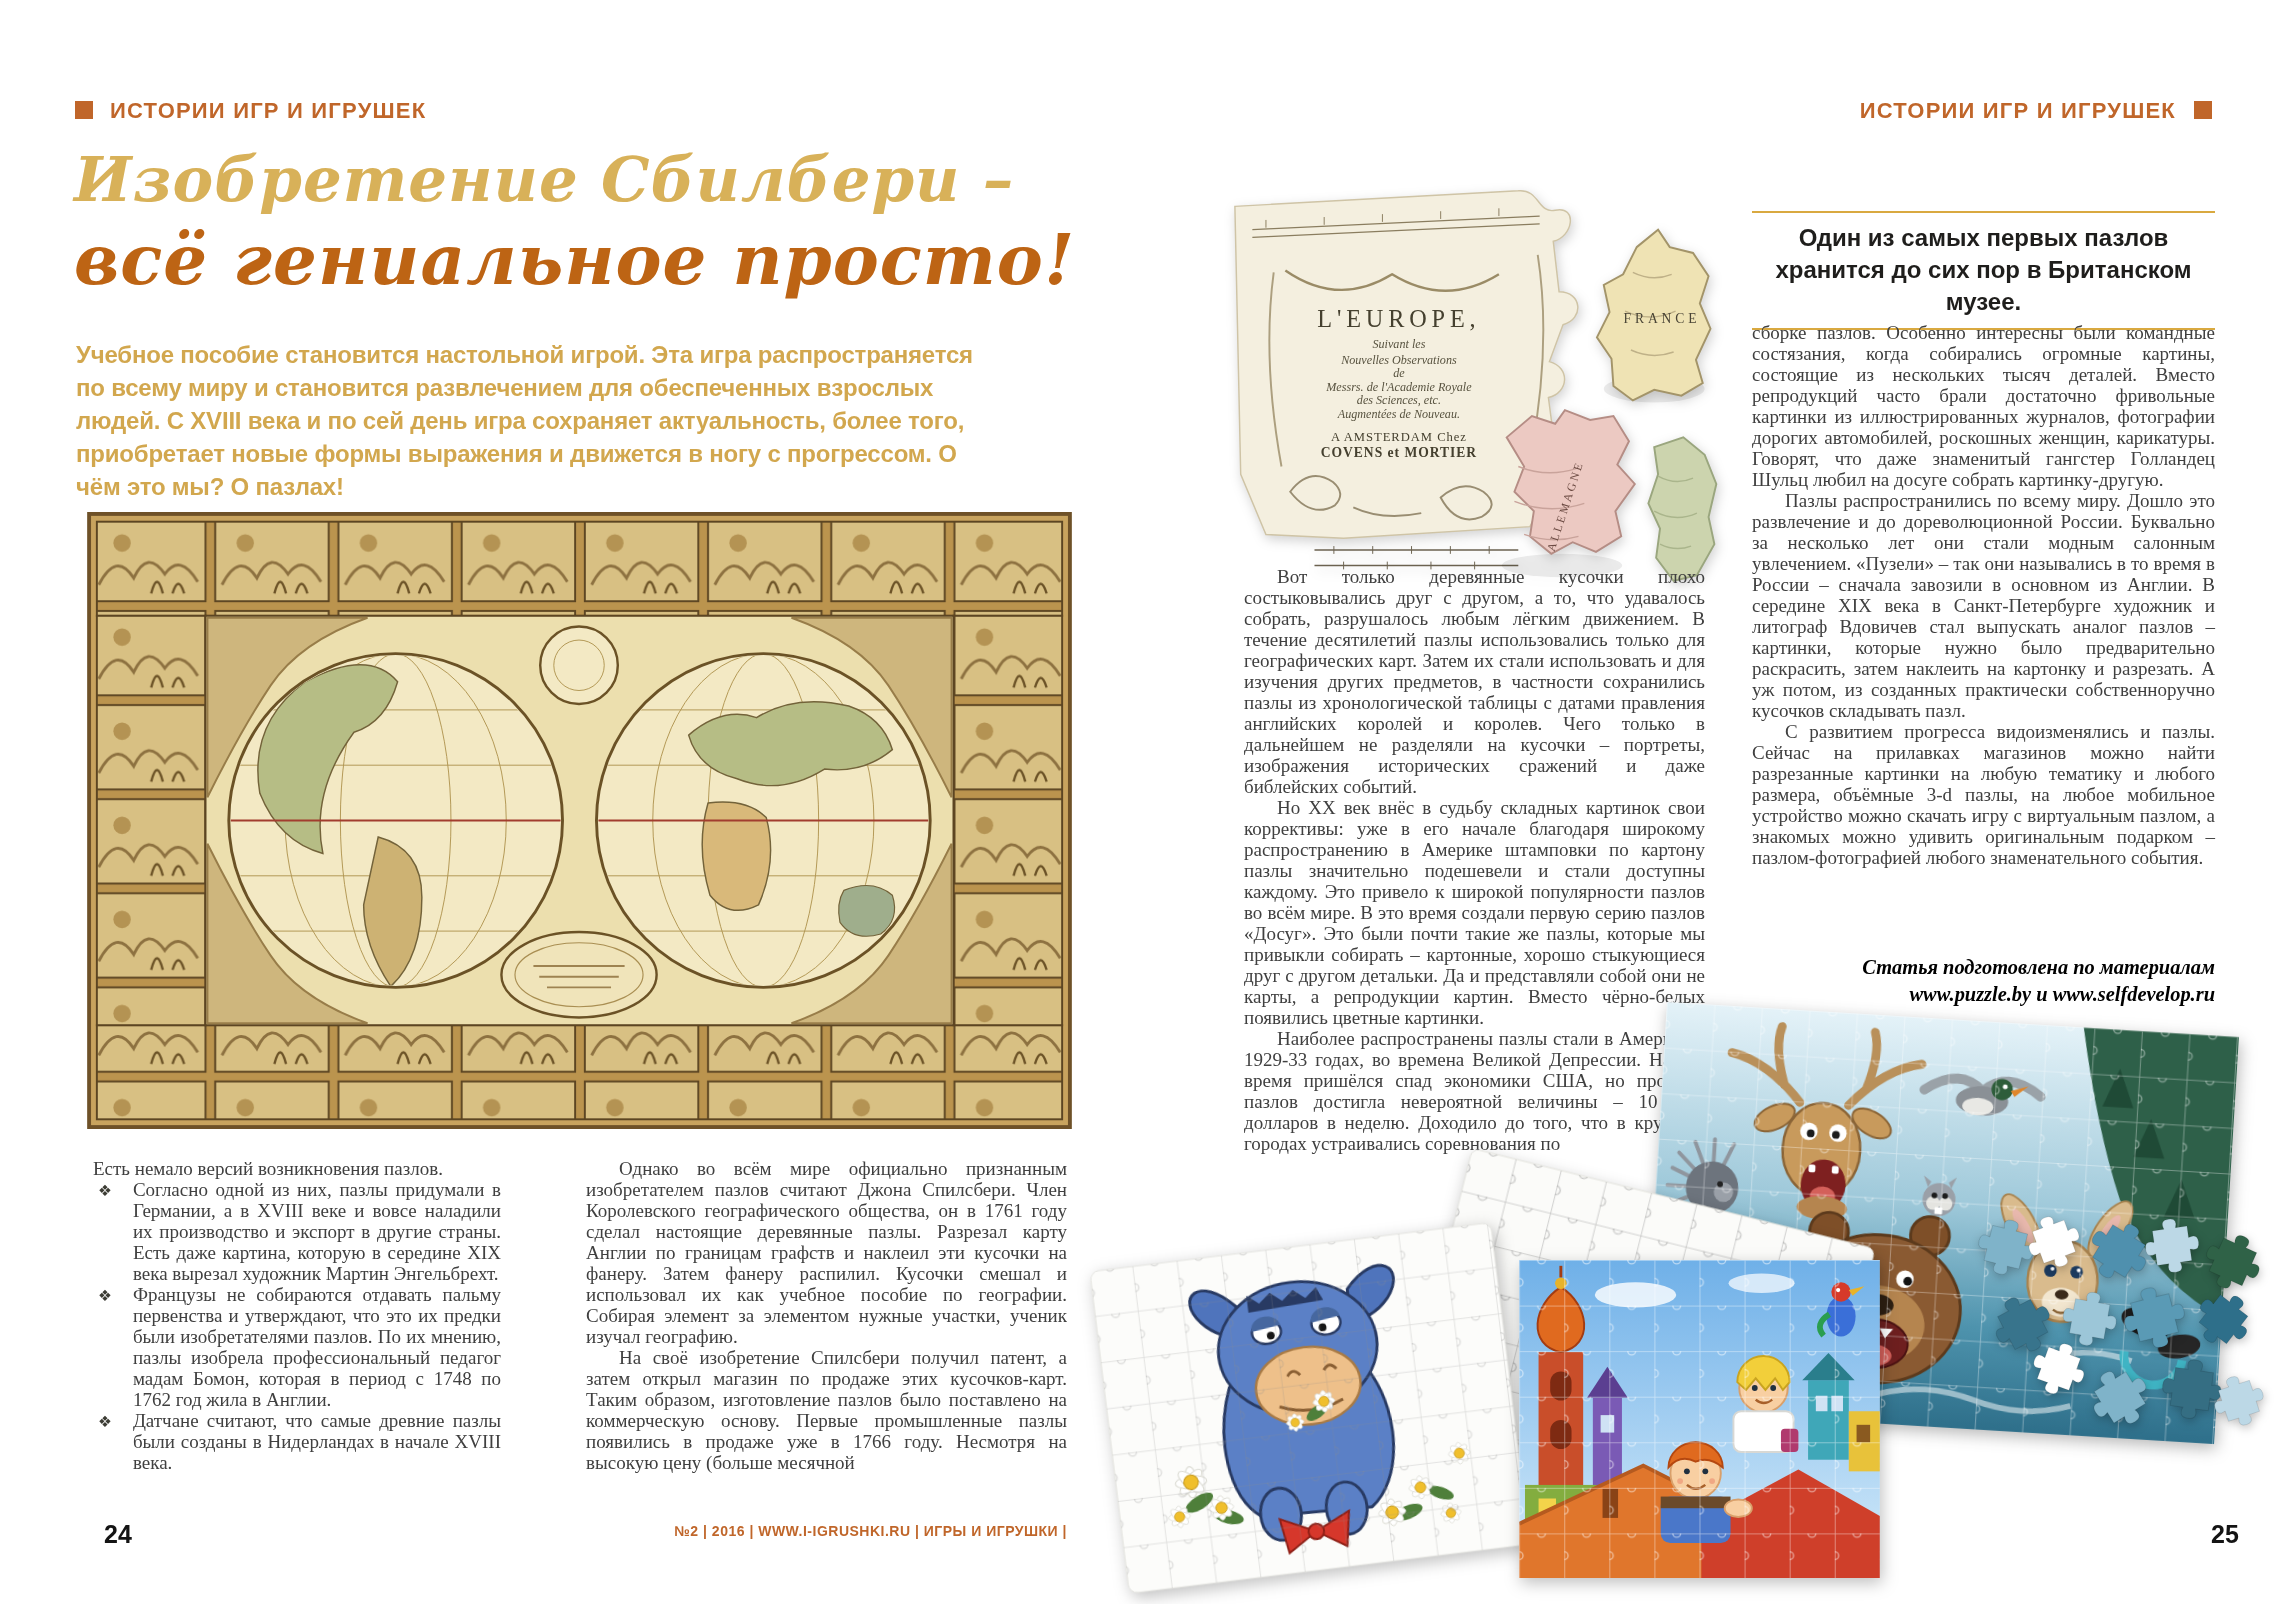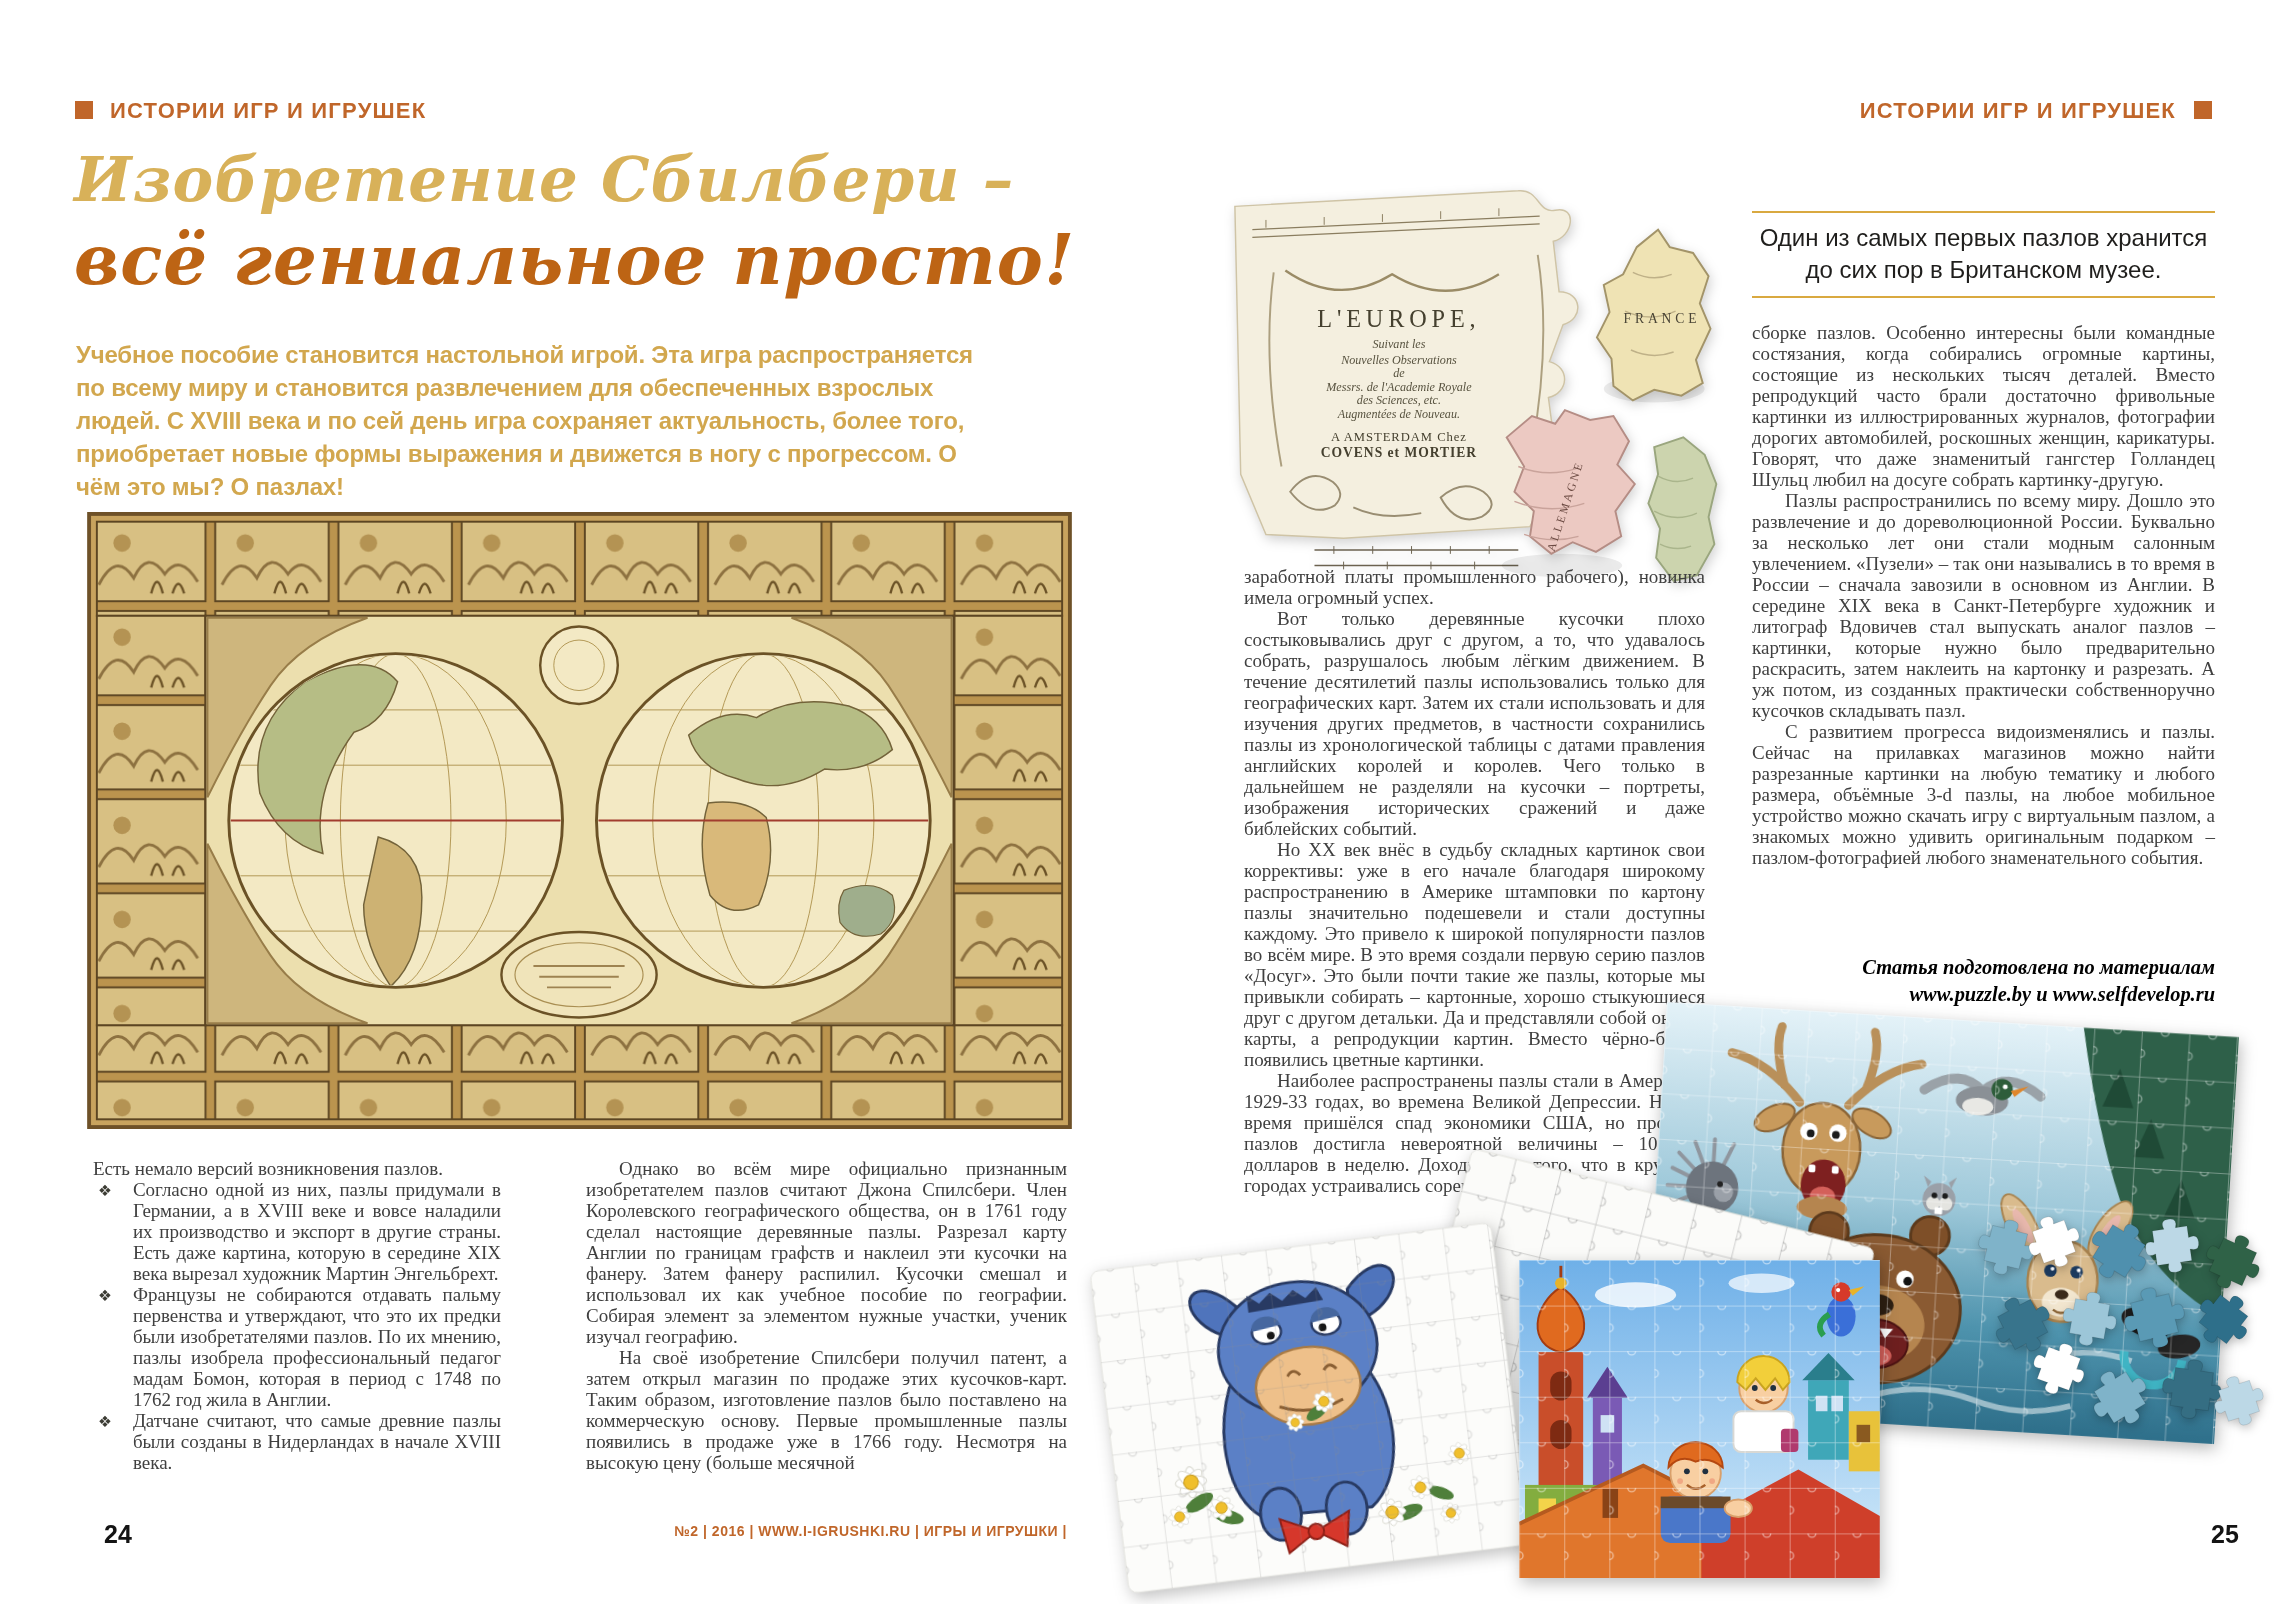--- a/index.html
+++ b/index.html
@@ -44,21 +44,21 @@
     flex:0 0 35px; padding-left:4.9px; padding-top:1px;
     font-size:15.5px; color:#3c3c34; line-height:21px;
   }
   .bullet-row p { flex:1; }
 
   
   .callout {
     position:absolute; left:1752px; top:211px; width:463px;
     border-top:2.9px solid #d9a940; border-bottom:2.9px solid #d9a940;
     padding:8.7px 0 10.7px; text-align:center;
-    font-family:"Liberation Sans", sans-serif; font-weight:normal;
+    font-family:"Liberation Sans", sans-serif; font-weight:bold;
     font-size:24px; line-height:32px; color:#1f1e1c;
   }
 
   
   .attribution {
     position:absolute; left:1752px; top:954px; width:463px; text-align:right;
     font-style:italic; font-weight:bold; font-size:20.4px; line-height:27px; color:#000000;
   }
 
   
@@ -247,21 +247,20 @@
         <text x="382" y="372" font-family="Liberation Serif, serif" font-size="12" letter-spacing="2.5" fill="#6b4a42" text-anchor="middle" transform="rotate(-72 382 372)">ALLEMAGNE</text>
 
         <path d="M470,310 l30,-10 22,18 12,30 -8,34 6,28 -18,32 -24,6 -18,-24 4,-30 -12,-26 10,-30 z" fill="#ccd4ae" stroke="#9aa67e" stroke-width="2"></path>
         <path d="M474,340 q18,10 36,2 M470,376 q22,12 44,2 M476,410 q16,8 32,2" stroke="#aab58c" stroke-width="1.5" fill="none"></path>
       </svg>
     </div>
 
     <div class="callout">Один из самых первых пазлов хранится до сих пор в Британском музее.</div>
 
     <div class="col rcol1">
-      <p>заработной платы промышленного рабочего), новинка имела огромный успех.</p>
       <p class="indent">Вот только деревянные кусочки плохо состыковывались друг с другом, а то, что удавалось собрать, разрушалось любым лёгким движением. В течение десятилетий пазлы использовались только для географических карт. Затем их стали использовать и для изучения других предметов, в частности сохранились пазлы из хронологической таблицы с датами правления английских королей и королев. Чего только в дальнейшем не разделяли на кусочки – портреты, изображения исторических сражений и даже библейских событий.</p>
       <p class="indent">Но XX век внёс в судьбу складных картинок свои коррективы: уже в его начале благодаря широкому распространению в Америке штамповки по картону пазлы значительно подешевели и стали доступны каждому. Это привело к широкой популярности пазлов во всём мире. В это время создали первую серию пазлов «Досуг». Это были почти такие же пазлы, которые мы привыкли собирать – картонные, хорошо стыкующиеся друг с другом детальки. Да и представляли собой они не карты, а репродукции картин. Вместо чёрно-белых появились цветные картинки.</p>
       <p class="indent">Наиболее распространены пазлы стали в Америке в 1929-33 годах, во времена Великой Депрессии. На это время пришёлся спад экономики США, но продажа пазлов достигла невероятной величины – 10 млн долларов в неделю. Доходило до того, что в крупных городах устраивались соревнования по</p>
     </div>
     <div class="col rcol2">
       <p>сборке пазлов. Особенно интересны были командные состязания, когда собирались огромные картины, состоящие из нескольких тысяч деталей. Вместо репродукций часто брали достаточно фривольные картинки из иллюстрированных журналов, фотографии дорогих автомобилей, роскошных женщин, карикатуры. Говорят, что даже знаменитый гангстер Голландец Шульц любил на досуге собрать картинку-другую.</p>
       <p class="indent">Пазлы распространились по всему миру. Дошло это развлечение и до дореволюционной России. Буквально за несколько лет они стали модным салонным увлечением. «Пузели» – так они назывались в то время в России – сначала завозили в основном из Англии. В середине XIX века в Санкт-Петербурге художник и литограф Вдовичев стал выпускать аналог пазлов – картинки, которые нужно было предварительно раскрасить, затем наклеить на картонку и разрезать. А уж потом, из созданных практически собственноручно кусочков складывать пазл.</p>
       <p class="indent">С развитием прогресса видоизменялись и пазлы. Сейчас на прилавках магазинов можно найти разрезанные картинки на любую тематику и любого размера, объёмные 3-d пазлы, на любое мобильное устройство можно скачать игру с виртуальным пазлом, а знакомых можно удивить оригинальным подарком – пазлом-фотографией любого знаменательного события.</p>
     </div>
 

